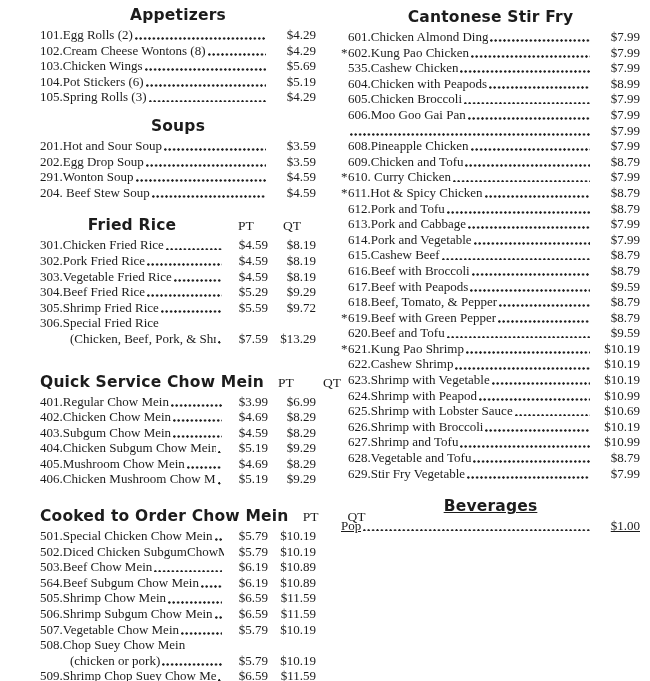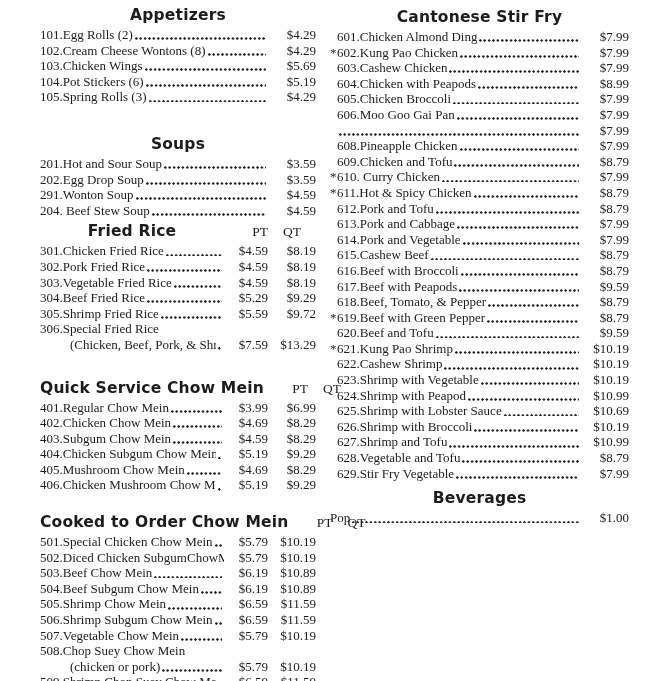--- a/index.html
+++ b/index.html
@@ -12,21 +12,21 @@
     height: 681px;
     position: relative;
     font-family: "Liberation Serif", serif;
     color: #1c1c1c;
     overflow: hidden;
   }
   .col {
     position: absolute;
   }
   .col-left  { left: 40px;  top: 6px; width: 276px; }
-  .col-right { left: 330px; top: 8px; width: 299px; }
+  .col-right { left: 341px; top: 8px; width: 299px; }
 
   .menu-section { }
 
   .section-header {
     display: flex;
     align-items: baseline;
     margin-bottom: 3px;
   }
   .htitle {
     flex: 1 1 auto;
@@ -36,21 +36,21 @@
     font-size: 15.5px;
     letter-spacing: 0.2px;
     white-space: nowrap;
   }
   .hcol {
     flex: 0 0 auto;
     font-size: 13.5px;
     text-align: center;
     white-space: nowrap;
   }
-  .hcol.pt { width: 44px; text-align: right; }
+  .hcol.pt { width: 44px; }
   .hcol.qt { width: 48px; }
 
   .row {
     display: flex;
     align-items: baseline;
     font-size: 13px;
     line-height: 15.6px;
     white-space: nowrap;
   }
   .row.indent { padding-left: 30px; }
@@ -110,21 +110,21 @@
           <span class="iname">104.Pot Stickers (6)</span>
           <span class="leader"></span>
           <span class="price single">$5.19</span>
         </div>
         <div class="row">
           <span class="iname">105.Spring Rolls (3)</span>
           <span class="leader"></span>
           <span class="price single">$4.29</span>
         </div>
       </div>
-      <div class="menu-section" style="margin-top: 30px;">
+      <div class="menu-section" style="margin-top: 12px;">
         <div class="section-header">
           <span class="htitle">Soups</span>
         </div>
         <div class="row">
           <span class="iname">201.Hot and Sour Soup</span>
           <span class="leader"></span>
           <span class="price single">$3.59</span>
         </div>
         <div class="row">
           <span class="iname">202.Egg Drop Soup</span>
@@ -135,21 +135,21 @@
           <span class="iname">291.Wonton Soup</span>
           <span class="leader"></span>
           <span class="price single">$4.59</span>
         </div>
         <div class="row">
           <span class="iname">204. Beef Stew Soup</span>
           <span class="leader"></span>
           <span class="price single">$4.59</span>
         </div>
       </div>
-      <div class="menu-section" style="margin-top: 4px;">
+      <div class="menu-section" style="margin-top: 16px;">
         <div class="section-header">
           <span class="htitle">Fried Rice</span>
           <span class="hcol pt">PT</span>
           <span class="hcol qt">QT</span>
         </div>
         <div class="row">
           <span class="iname">301.Chicken Fried Rice</span>
           <span class="leader"></span>
           <span class="price pt">$4.59</span>
           <span class="price qt">$8.19</span>
@@ -248,21 +248,21 @@
           <span class="price pt">$5.79</span>
           <span class="price qt">$10.19</span>
         </div>
         <div class="row">
           <span class="iname">503.Beef Chow Mein</span>
           <span class="leader"></span>
           <span class="price pt">$6.19</span>
           <span class="price qt">$10.89</span>
         </div>
         <div class="row">
-          <span class="iname">504.Beef Subgum Chow Mein</span>
+          <span class="iname">564.Beef Subgum Chow Mein</span>
           <span class="leader"></span>
           <span class="price pt">$6.19</span>
           <span class="price qt">$10.89</span>
         </div>
         <div class="row">
           <span class="iname">505.Shrimp Chow Mein</span>
           <span class="leader"></span>
           <span class="price pt">$6.59</span>
           <span class="price qt">$11.59</span>
         </div>
@@ -307,21 +307,21 @@
           <span class="price single">$7.99</span>
         </div>
         <div class="row">
           <span class="star">*</span>
           <span class="iname">602.Kung Pao Chicken</span>
           <span class="leader"></span>
           <span class="price single">$7.99</span>
         </div>
         <div class="row">
           <span class="star"></span>
-          <span class="iname">603.Cashew Chicken</span>
+          <span class="iname">535.Cashew Chicken</span>
           <span class="leader"></span>
           <span class="price single">$7.99</span>
         </div>
         <div class="row">
           <span class="star"></span>
           <span class="iname">604.Chicken with Peapods</span>
           <span class="leader"></span>
           <span class="price single">$8.99</span>
         </div>
         <div class="row">
@@ -467,21 +467,21 @@
           <span class="leader"></span>
           <span class="price single">$8.79</span>
         </div>
         <div class="row">
           <span class="star"></span>
           <span class="iname">629.Stir Fry Vegetable</span>
           <span class="leader"></span>
           <span class="price single">$7.99</span>
         </div>
       </div>
-      <div class="menu-section" style="margin-top: 8px;">
+      <div class="menu-section" style="margin-top: 16px; text-decoration: underline;">
         <div class="section-header">
           <span class="htitle">Beverages</span>
         </div>
         <div class="row">
           <span class="iname">Pop</span>
           <span class="leader"></span>
           <span class="price single">$1.00</span>
         </div>
       </div>
     </div>

